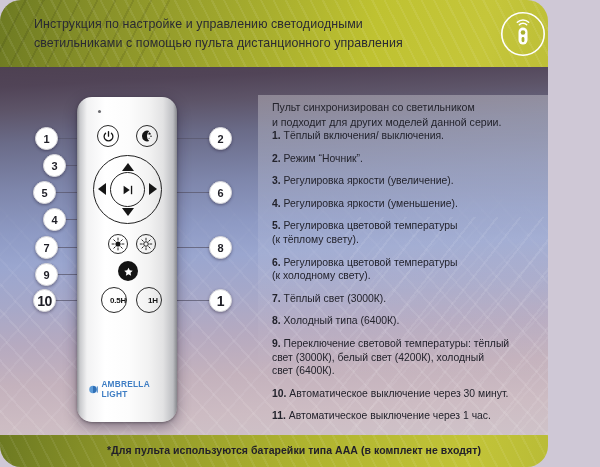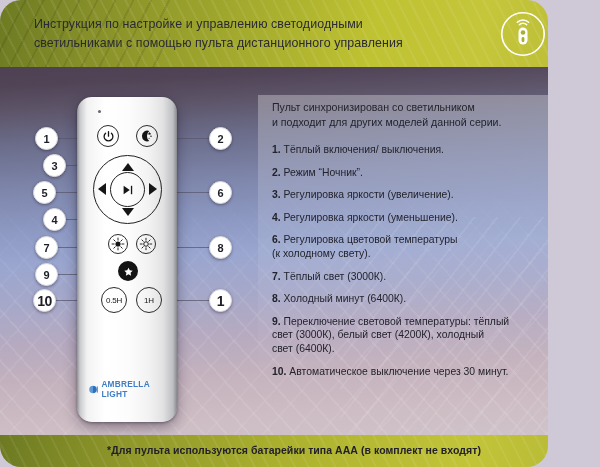--- a/index.html
+++ b/index.html
@@ -216,22 +216,23 @@
     border-radius:50%;
     background:#141414;
     display:flex; align-items:center; justify-content:center;
     border:none;
   }
 
   
   .b-half { left:24px; top:190px; width:26px; height:26px; }
   .b-one  { left:59px; top:190px; width:26px; height:26px; }
   .timer-label {
-    font-size:8px; font-weight:normal; color:#151515;
+    font-size:8px; font-weight:bold; color:#151515;
     letter-spacing:-0.2px;
+    padding-left:8px;
   }
 
   
   .remote-logo {
     position:absolute; left:12px; top:285px;
     width:78px; height:14px;
     display:flex; align-items:center; gap:3px;
   }
   .logo-text {
     font-size:8.3px; font-weight:bold; color:#3f7ec4;
@@ -262,21 +263,20 @@
   .textpanel {
     position:absolute; left:272px; top:33px;
     width:316px;
     z-index:4;
   }
   .intro {
     font-size:10.6px;
     line-height:14.5px;
     color:#23232c;
     white-space:pre-line;
-    margin-bottom:14px;
   }
   .item {
     font-size:10.4px;
     line-height:13.6px;
     color:#23232c;
     margin-bottom:9px;
     white-space:pre-line;
   }
   .item b { font-weight:bold; }
 </style>
@@ -420,28 +420,31 @@
     <div class="callout wide" style="left:209px; top:222px;">1</div>
 
     <div class="textpanel">
       <div class="intro">Пульт синхронизирован со светильником
 и подходит для других моделей данной серии.</div>
       <div id="items-host">
           <div class="item"><b>1.</b><span> Тёплый включения/ выключения.</span></div>
           <div class="item"><b>2.</b><span> Режим “Ночник”.</span></div>
           <div class="item"><b>3.</b><span> Регулировка яркости (увеличение).</span></div>
           <div class="item"><b>4.</b><span> Регулировка яркости (уменьшение).</span></div>
+          <div class="item"><b>5.</b><span> Регулировка цветовой температуры
+(к тёплому свету).</span></div>
           <div class="item"><b>6.</b><span> Регулировка цветовой температуры
 (к холодному свету).</span></div>
           <div class="item"><b>7.</b><span> Тёплый свет (3000К).</span></div>
-          <div class="item"><b>8.</b><span> Холодный минут (6400К).</span></div>
+          <div class="item"><b>8.</b><span> Холодный типа (6400К).</span></div>
           <div class="item"><b>9.</b><span> Переключение световой температуры: тёплый
 свет (3000К), белый свет (4200К), холодный
 свет (6400К).</span></div>
           <div class="item"><b>10.</b><span> Автоматическое выключение через 30 минут.</span></div>
+          <div class="item"><b>11.</b><span> Автоматическое выключение через 1 час.</span></div>
         </div>
     </div>
   </div>
 
   <div class="footer">
     <div class="footer-stripes"></div>
     <div class="footer-note">*Для пульта используются батарейки типа ААА (в комплект не входят)</div>
   </div>
 
 </div>

